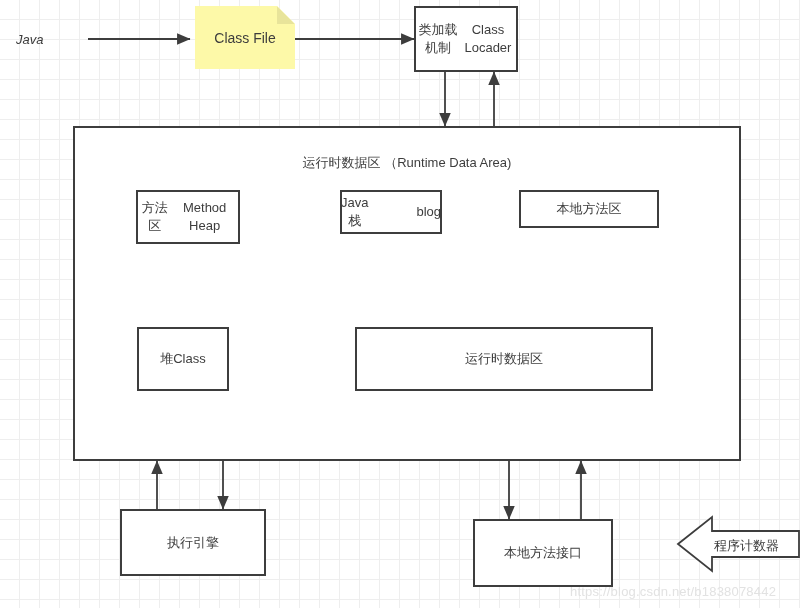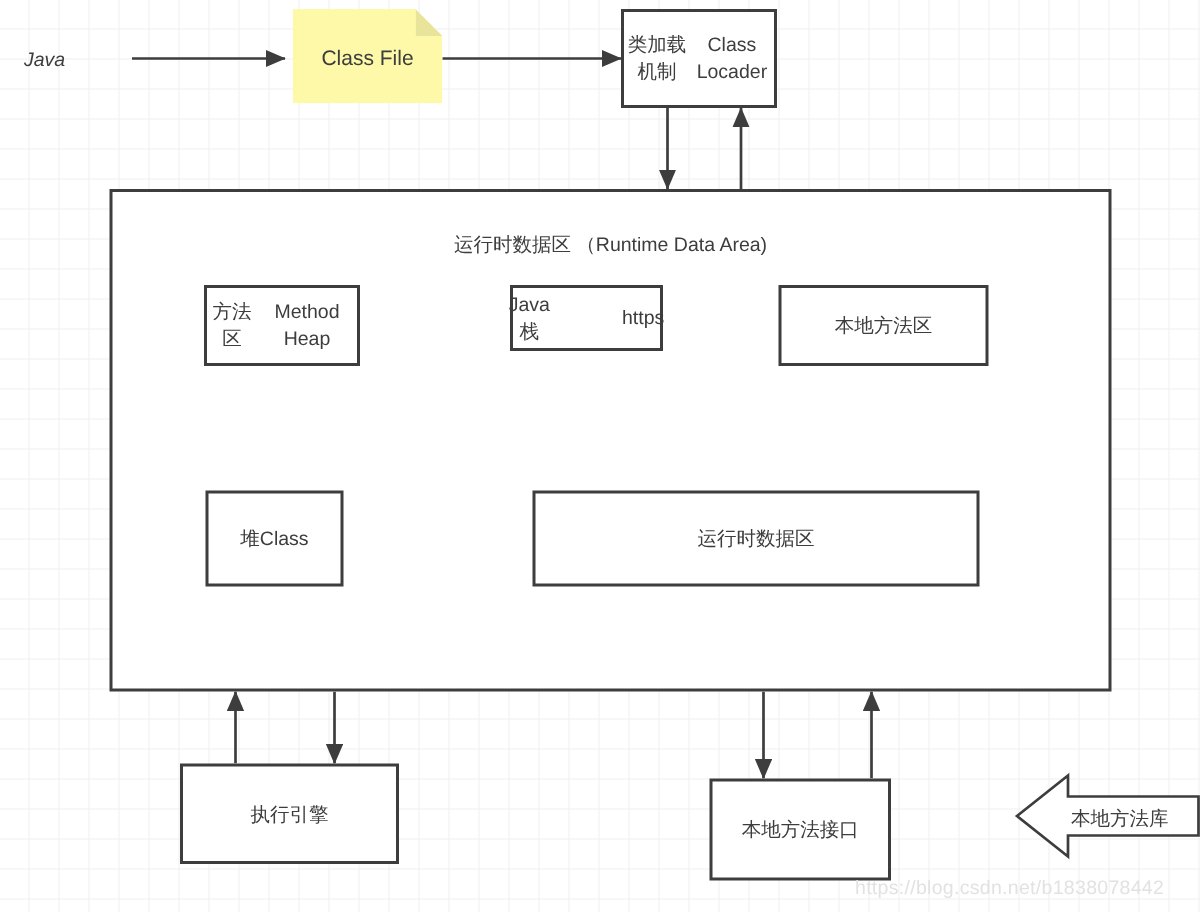--- a/index.html
+++ b/index.html
@@ -156,41 +156,41 @@
     <div class="bigbox-title">运行时数据区 （Runtime  Data Area)</div>
   </div>
 
   <div class="abs box" style="left:136px; top:190px; width:104px; height:54px;">
     <span class="cn">方法区</span>
     <span class="en">Method Heap</span>
   </div>
 
   <div class="abs box" style="left:340px; top:190px; width:102px; height:44px;gap:48px;">
     <span class="cn">Java栈</span>
-    <span class="en">https</span>
+    <span class="en">blog</span>
   </div>
 
-  <div class="abs box" style="left:519px; top:190px; width:140px; height:54px;">
+  <div class="abs box" style="left:519px; top:190px; width:140px; height:38px;">
     <span class="cn">本地方法区</span>
   </div>
 
   <div class="abs box" style="left:137px; top:327px; width:92px; height:64px;">
     <span class="cn">堆</span>
     <span class="en">Class</span>
   </div>
 
   <div class="abs box" style="left:355px; top:327px; width:298px; height:64px;">
     <span class="cn">运行时数据区</span>
   </div>
 
   <div class="abs box" style="left:120px; top:509px; width:146px; height:67px;align-items:center;">
     <span class="cn">执行引擎</span>
   </div>
 
-  <div class="abs box" style="left:473px; top:519px; width:121px; height:68px;">
+  <div class="abs box" style="left:473px; top:519px; width:140px; height:68px;">
     <span class="cn">本地方法接口</span>
   </div>
 
-  <div class="arrowblock-text" style="left:714px; top:537px;">本地方法库</div>
+  <div class="arrowblock-text" style="left:714px; top:537px;">程序计数器</div>
 
   <div class="watermark" style="left:570px; top:584px;">https://blog.csdn.net/b1838078442</div>
 
 </div>
 
 </body></html>

